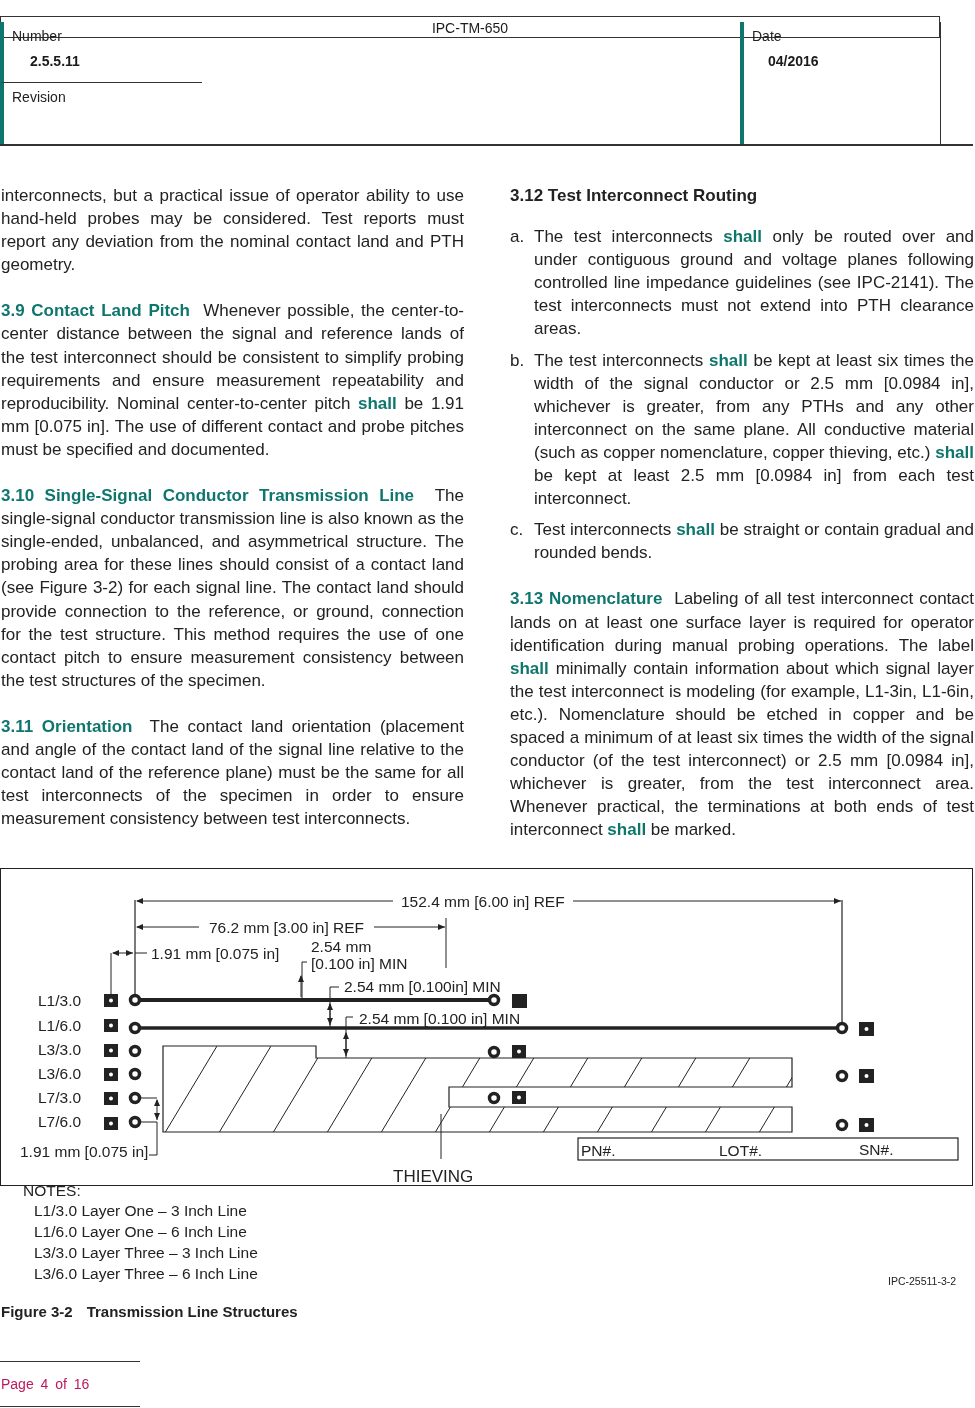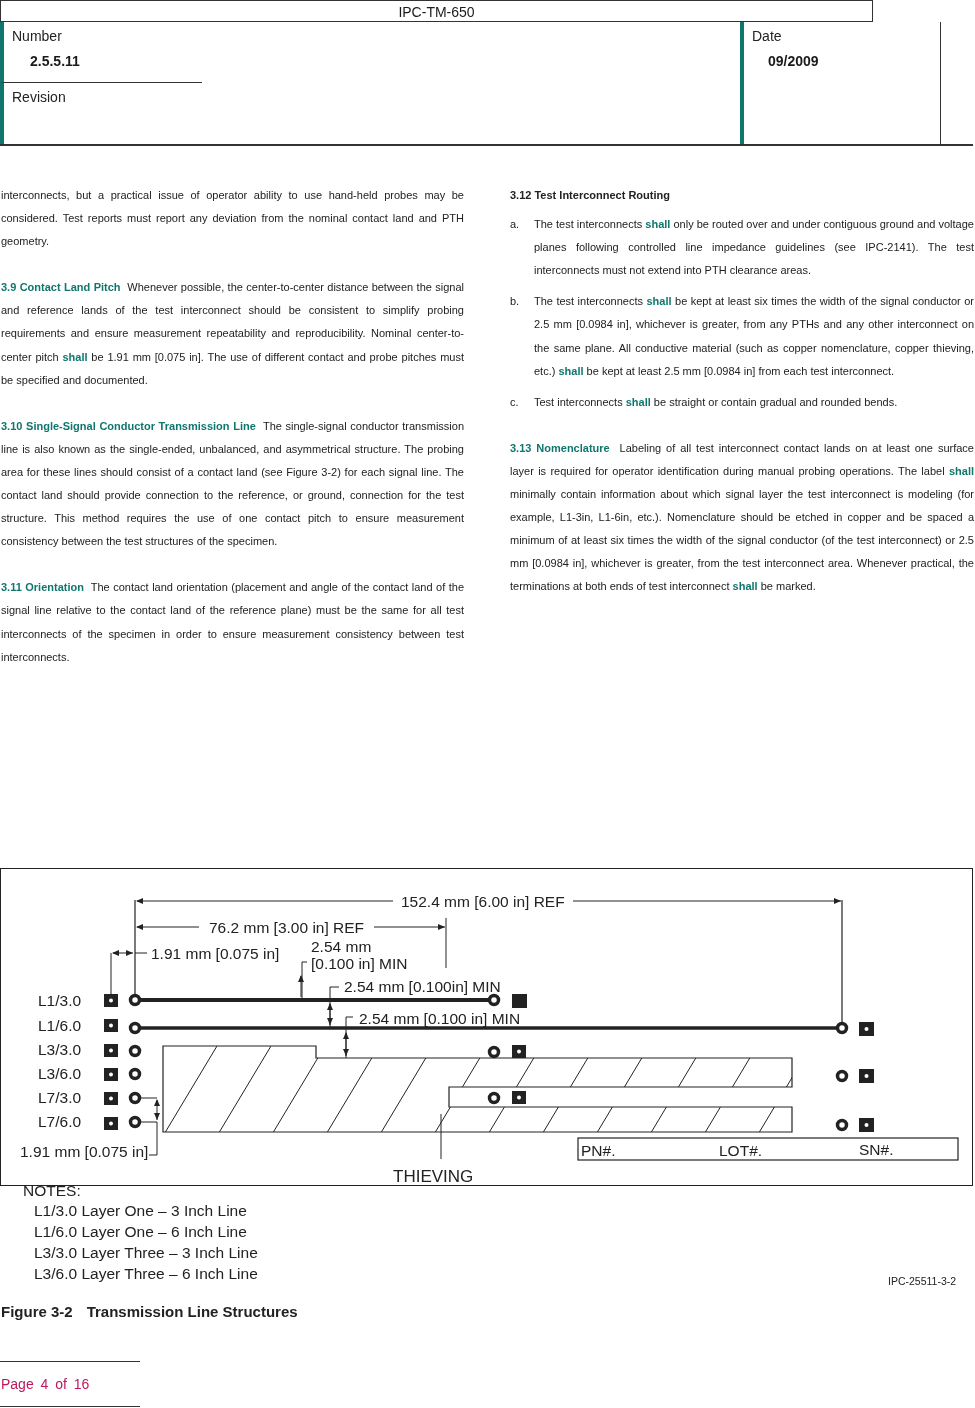--- a/index.html
+++ b/index.html
@@ -1,39 +1,39 @@
 <!DOCTYPE html>
 <html><head>
 <meta charset="utf-8">
 <style>
   html, body { margin: 0; padding: 0; background: #fff; }
   body { width: 975px; height: 1408px; position: relative; overflow: hidden;
          font-family: "Liberation Sans", "DejaVu Sans", sans-serif; color: #1a1a1a; }
 
   
   .hdr { position: absolute; left: 0; top: 0; width: 973px; height: 144px; border-bottom: 2px solid #333; }
-  .hdr-title { position: absolute; left: 0; top: 0; width: 873px; height: 22px; border: 1px solid #333;
+  .hdr-title { position: absolute; left: 0; top: 16px; width: 940px; height: 22px; border: 1px solid #333;
                text-align: center; font-size: 14px; line-height: 22px; box-sizing: border-box; }
   .hdr-cell { position: absolute; box-sizing: border-box; border-left: 4px solid #0f766e; }
   .hdr-label { font-size: 14px; position: absolute; left: 8px; top: 6px; color: #222; }
   .hdr-value { font-size: 14px; font-weight: bold; position: absolute; top: 31px; }
   .c-number { left: 0; top: 22px; width: 202px; height: 61px; border-bottom: 1px solid #333; }
   .c-revision { left: 0; top: 83px; width: 202px; height: 61px; }
   .c-subject { left: 202px; top: 22px; width: 570px; height: 122px; }
   .c-date { left: 740px; top: 22px; width: 201px; height: 122px; border-right: 1px solid #333; }
 
   
-  .col { position: absolute; top: 184px; font-size: 11px; line-height: 23.1px; text-align: justify; color: #222; }
+  .col { position: absolute; top: 184px; font-size: 17px; line-height: 23.1px; text-align: justify; color: #222; }
   .col-left { left: 1px; width: 463px; }
   .col-right { left: 510px; width: 464px; }
   .col p { margin: 0 0 23px 0; }
   .col b { font-weight: bold; color: #0f766e; }
   .list-item { position: relative; padding-left: 24px; margin-bottom: 8px; }
   .list-item .mk { position: absolute; left: 0; top: 0; }
-  .sec-h { font-weight: bold; margin-bottom: 6px; }
+  .sec-h { font-weight: bold; margin-bottom: 18px; }
 
   
   .fig { position: absolute; left: 0; top: 868px; width: 973px; height: 318px; border: 1px solid #222; box-sizing: border-box; }
   .fig svg { position: absolute; left: 0; top: 0; }
   .fig-cap { position: absolute; left: 1px; top: 1303px; font-size: 15px; font-weight: bold; color: #222; }
   .fig-cap span { margin-right: 14px; }
   .foot-line { position: absolute; left: 0; width: 140px; border-top: 1px solid #333; }
   .foot-page { position: absolute; left: 1px; top: 1376px; font-size: 14px; color: #be185d; word-spacing: 3px; }
   svg text { font-family: "Liberation Sans", "DejaVu Sans", sans-serif; fill: #222; }
 </style>
@@ -45,21 +45,21 @@
   <div class="hdr-cell c-number">
     <span class="hdr-label">Number</span>
     <span class="hdr-value" style="left:26px;">2.5.5.11</span>
   </div>
   <div class="hdr-cell c-revision">
     <span class="hdr-label">Revision</span>
     <span class="hdr-value" style="left:26px;"></span>
   </div>
   <div class="hdr-cell c-date">
     <span class="hdr-label">Date</span>
-    <span class="hdr-value" style="left:24px;">09/2009</span>
+    <span class="hdr-value" style="left:24px;">04/2016</span>
   </div>
 </div>
 
 <div class="col col-left">
   <p>interconnects, but a practical issue of operator ability to use hand-held probes may be considered. Test reports must report any deviation from the nominal contact land and PTH geometry.</p>
   <p>
     <b>3.9 Contact Land Pitch</b>&nbsp;
     <span>Whenever possible, the center-to-center distance between the signal and reference lands of the test interconnect should be consistent to simplify probing requirements and ensure measurement repeatability and reproducibility. Nominal center-to-center pitch</span>
     <b>shall</b>
     <span>be 1.91 mm [0.075 in]. The use of different contact and probe pitches must be specified and documented.</span>

